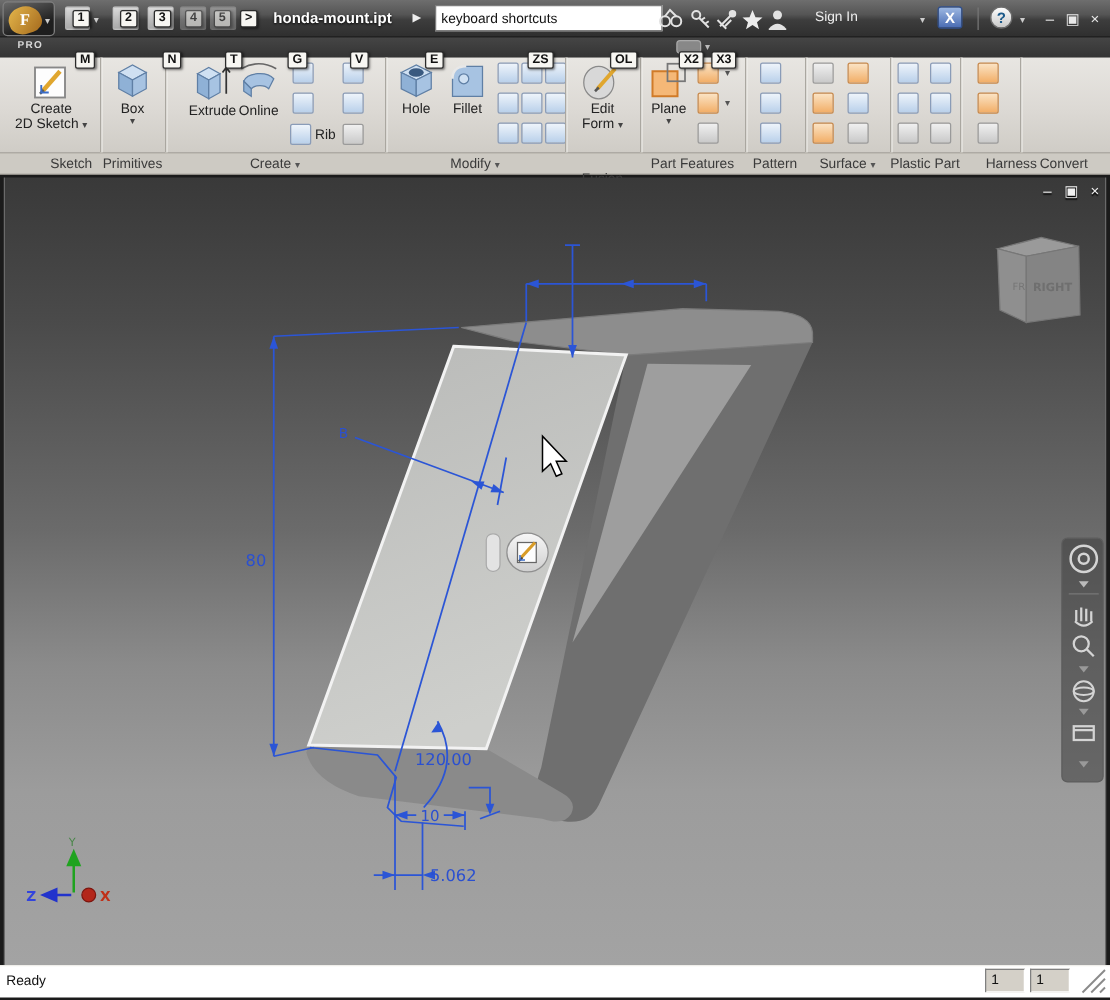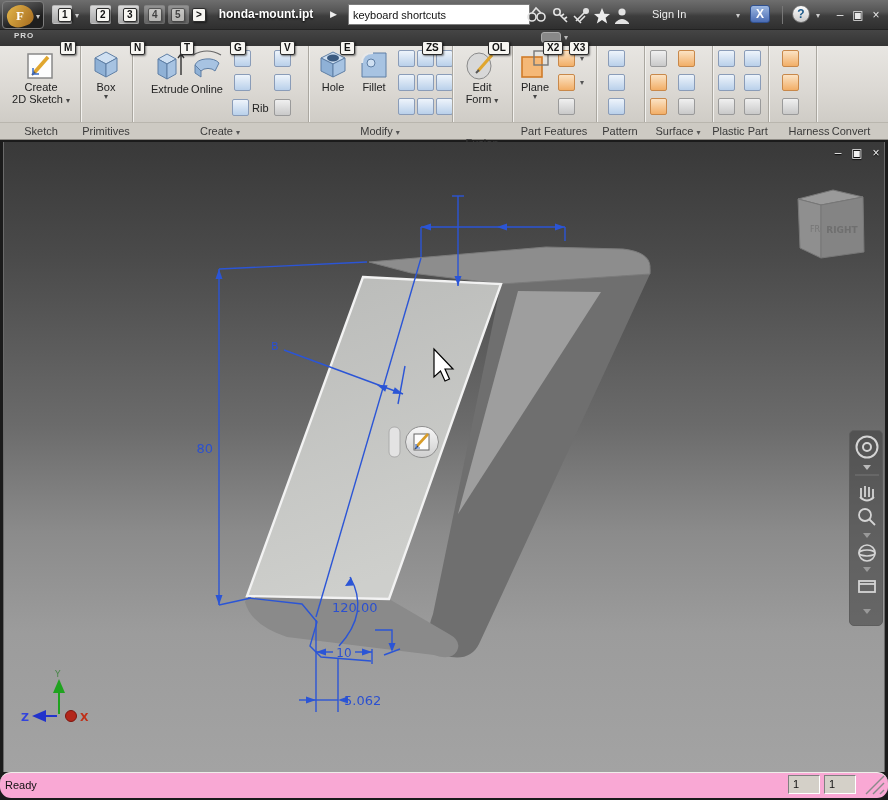--- a/index.html
+++ b/index.html
@@ -66,21 +66,21 @@
   
   .viewport{left:3px;top:142px;width:882px;height:630px;
     background:linear-gradient(180deg,#393939 0%,#4a4a4a 18%,#6b6b6b 45%,#8b8b8b 62%,#9c9c9c 78%,#a3a3a3 100%);
     border-left:1px solid #6a6a6a;border-right:1px solid #6a6a6a;}
   .dwinbtn{color:#f0f0f0;font-size:12px;width:16px;text-align:center;text-shadow:0 1px 1px #000;}
   .navbar{left:845px;top:288px;width:34px;height:196px;border-radius:5px;
     background:rgba(60,60,60,.55);border:1px solid #5d5d5d;}
   svg text{font-family:"DejaVu Sans","Liberation Sans",sans-serif;}
 
   
-  .statusbar{left:0;top:772px;width:888px;height:26px;background:#f9a8d4;border-top:1px solid #efeeea;border-radius:11px;}
+  .statusbar{left:0;top:772px;width:888px;height:26px;background:#ffffff;border-top:1px solid #efeeea;}
   .statustext{color:#111;font-size:11px;}
   .statusfield{top:775px;width:32px;height:19px;background:#d4d0c8;color:#111;font-size:11px;
     border:1px solid;border-color:#808080 #fff #fff #808080;text-align:left;padding:2px 0 0 4px;}
 </style>
 </head>
 <body>
 
 <div class="screen">
 
   <div class="abs titlebar">
@@ -285,21 +285,21 @@
   <div class="abs gsep" style="left:308px;"></div>
   <div class="abs gsep" style="left:452px;"></div>
   <div class="abs gsep" style="left:512px;"></div>
   <div class="abs gsep" style="left:596px;"></div>
   <div class="abs gsep" style="left:644px;"></div>
   <div class="abs gsep" style="left:712px;"></div>
   <div class="abs gsep" style="left:768px;"></div>
   <div class="abs gsep" style="left:816px;"></div>
 
   <div class="abs labelrow"></div>
-  <div class="abs glabel" style="left:2px;width:78px;">Sketch</div>
+  <div class="abs glabel" style="left:18px;width:78px;">Sketch</div>
   <div class="abs glabel" style="left:80px;width:52px;">Primitives</div>
   <div class="abs glabel" style="left:132px;width:176px;"><span>Create</span> <span class="caret">▾</span></div>
   <div class="abs glabel" style="left:308px;width:144px;"><span>Modify</span> <span class="caret">▾</span></div>
   <div class="abs glabel" style="left:452px;width:60px;margin-top:12px;">Fusion</div>
   <div class="abs glabel" style="left:512px;width:84px;">Part Features</div>
   <div class="abs glabel" style="left:596px;width:48px;">Pattern</div>
   <div class="abs glabel" style="left:644px;width:68px;"><span>Surface</span> <span class="caret">▾</span></div>
   <div class="abs glabel" style="left:712px;width:56px;">Plastic Part</div>
   <div class="abs glabel" style="left:768px;width:48px;margin-left:17px;">Harness</div>
   <div class="abs glabel" style="left:816px;width:70px;">Convert</div>

